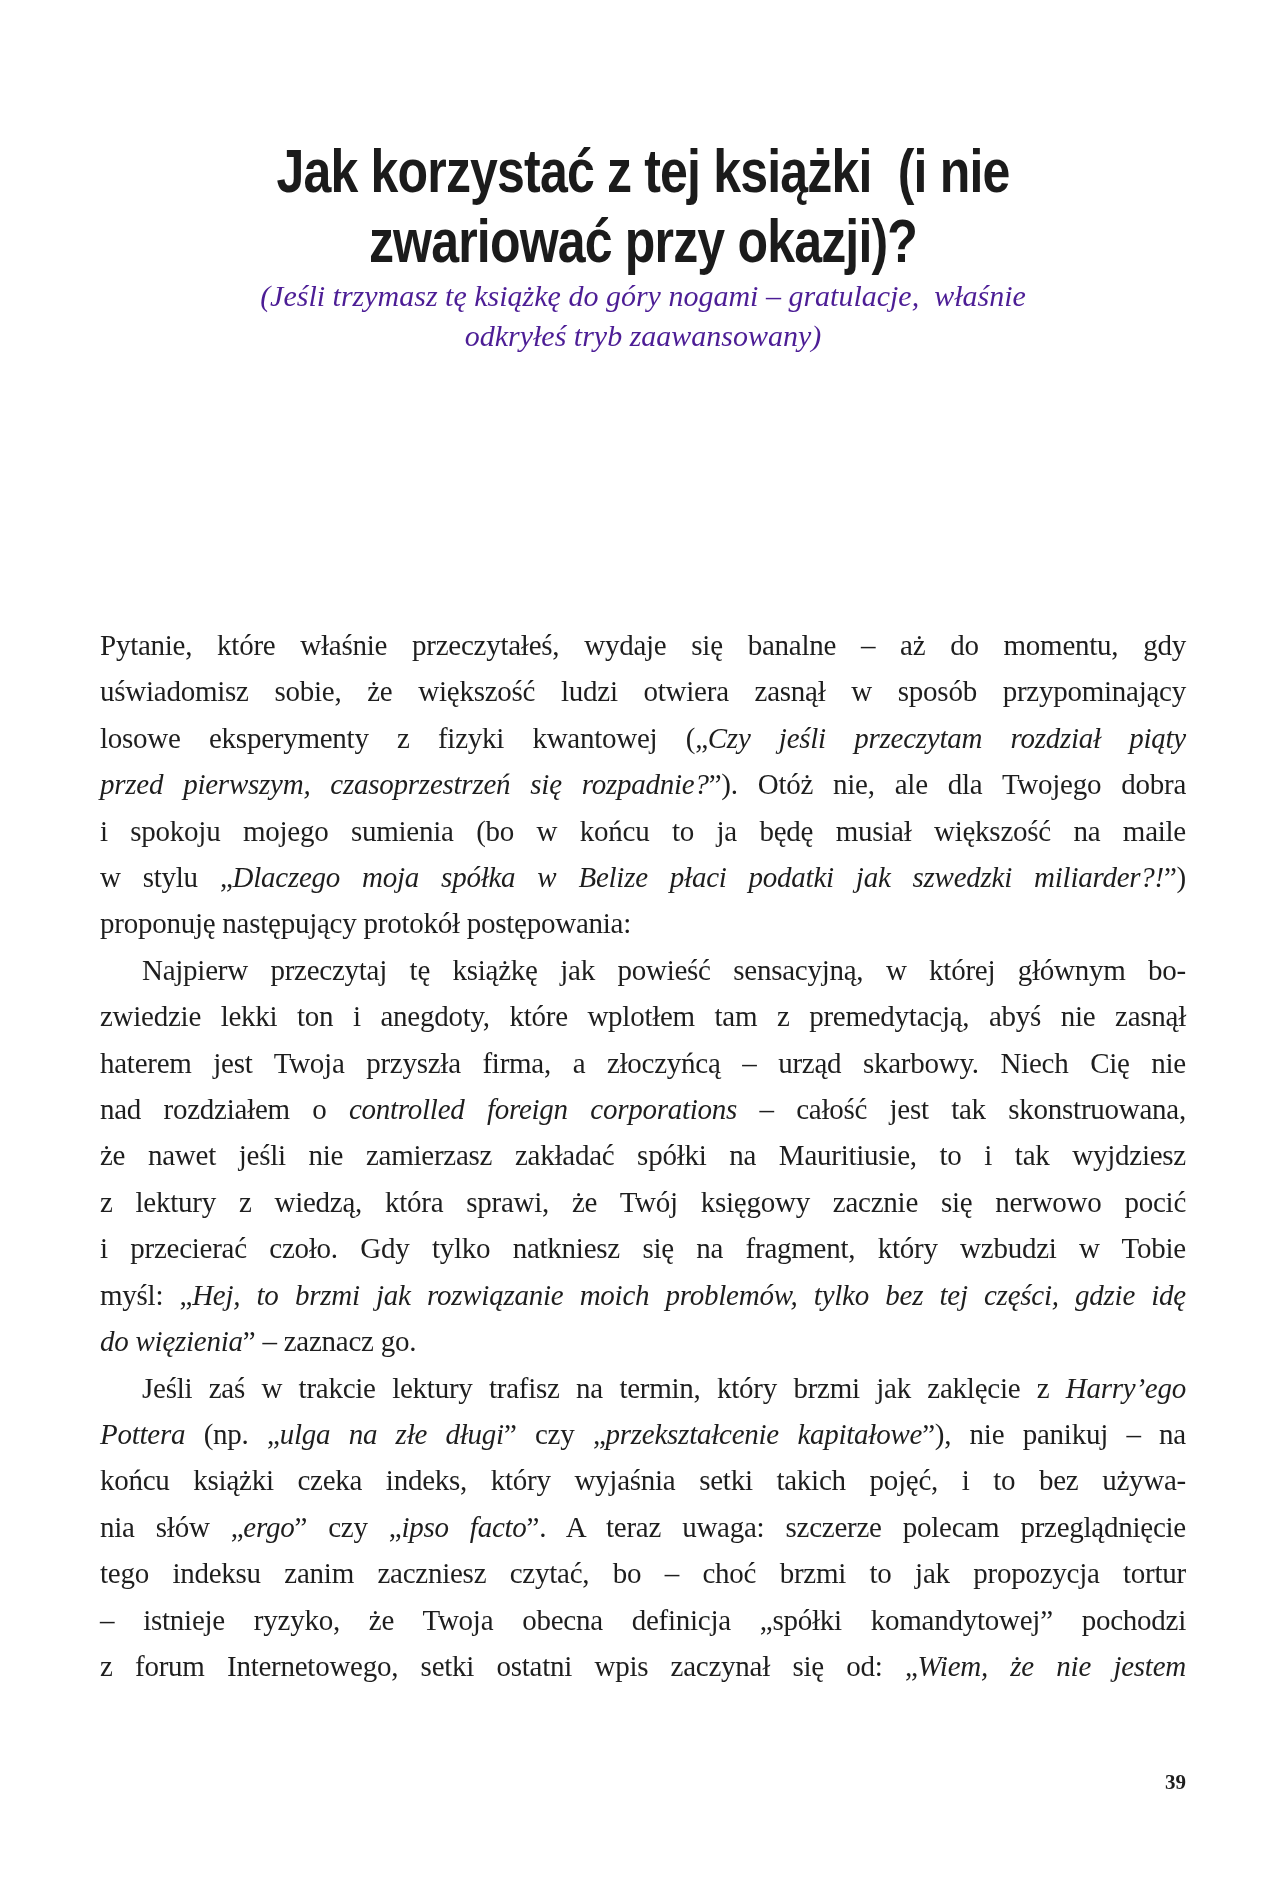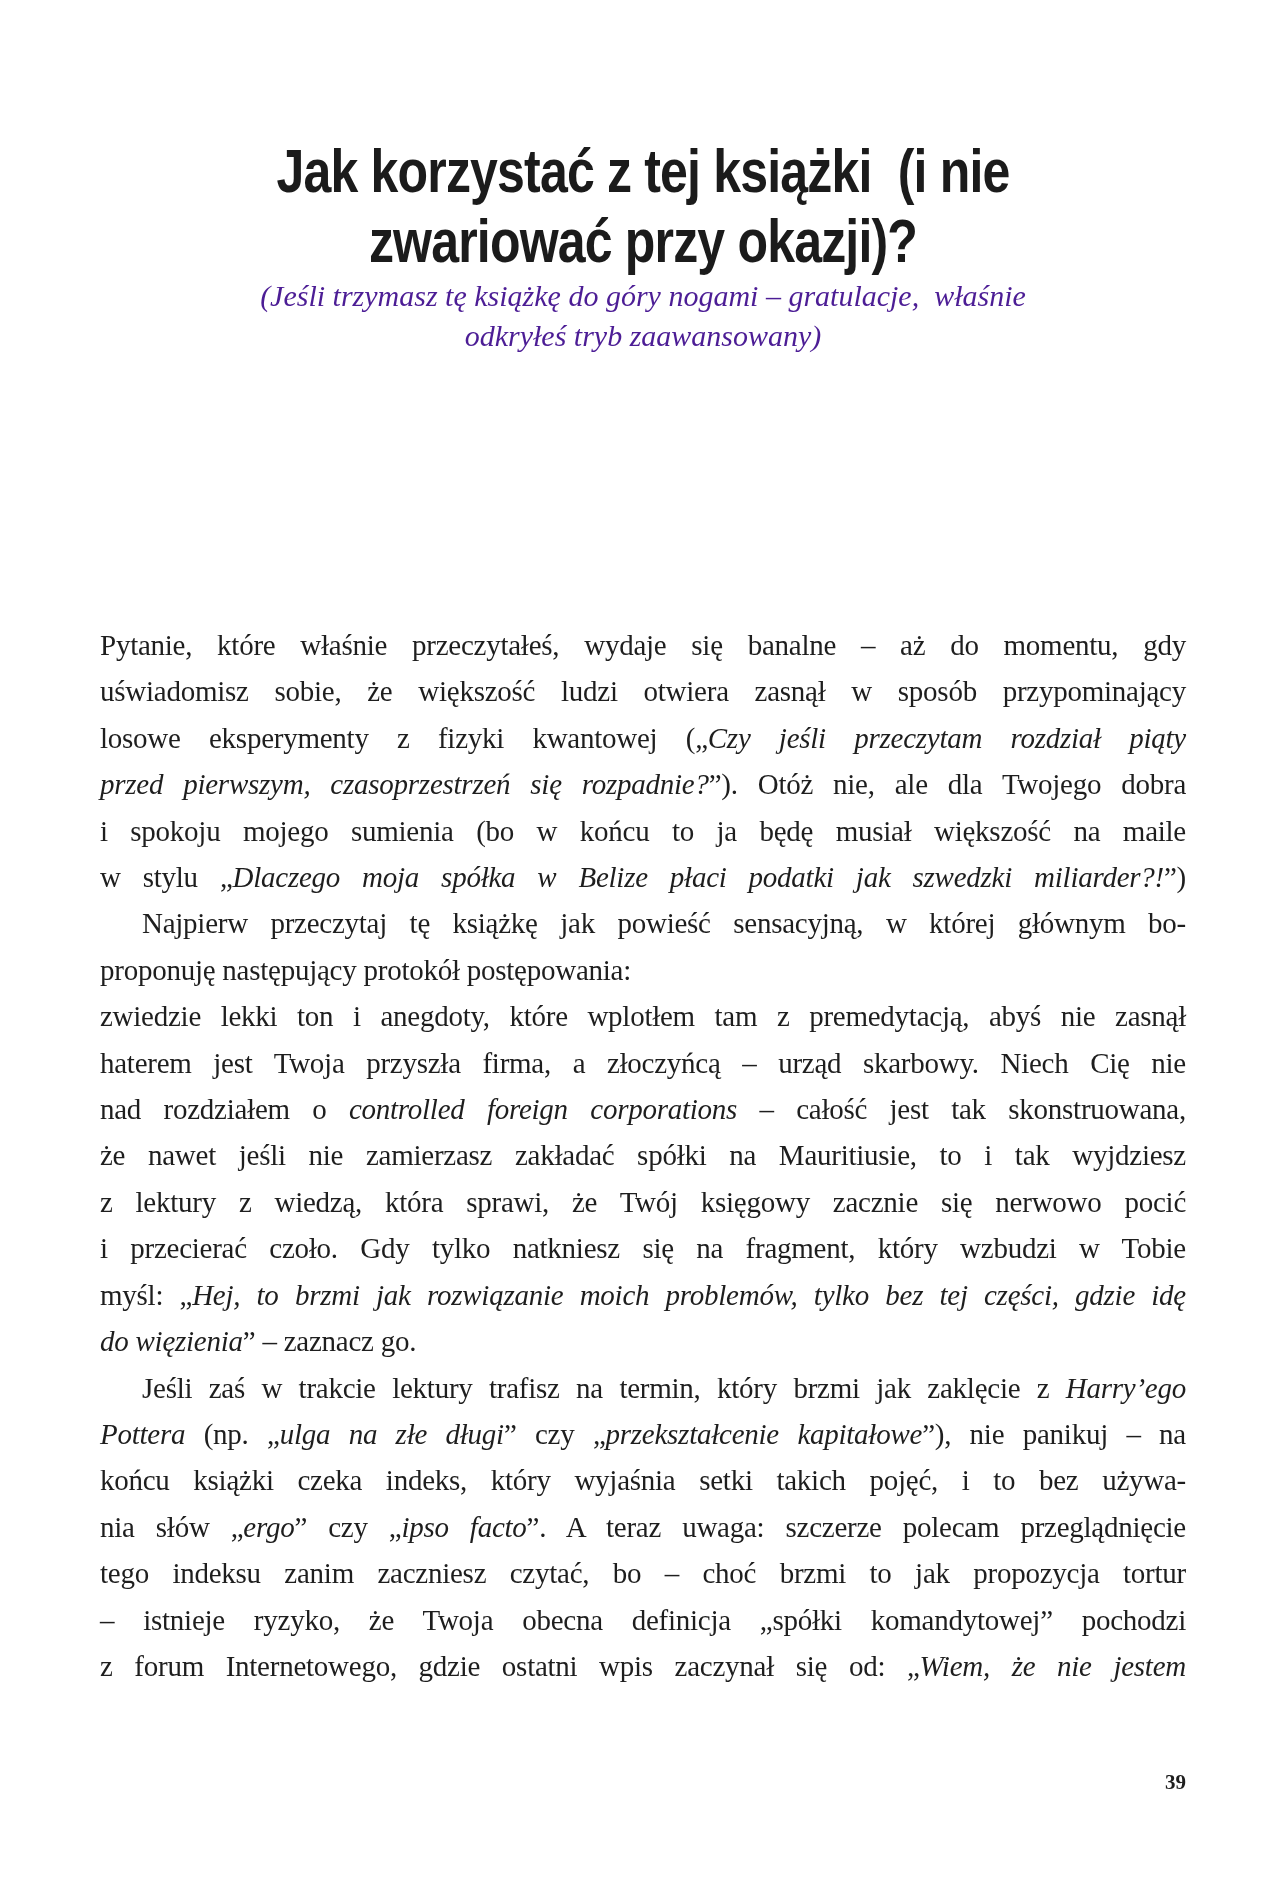--- a/index.html
+++ b/index.html
@@ -92,34 +92,34 @@
     <div class="sline">odkryłeś tryb zaawansowany)</div>
   </div>
 
   <div class="bodytext" id="bodytext">
       <div class="line"><span class="seg-n">Pytanie, które właśnie przeczytałeś, wydaje się banalne – aż do momentu, gdy</span></div>
       <div class="line"><span class="seg-n">uświadomisz sobie, że większość ludzi otwiera zasnął w sposób przypominający</span></div>
       <div class="line"><span class="seg-n">losowe eksperymenty z fizyki kwantowej („</span><span class="seg-i">Czy jeśli przeczytam rozdział piąty</span></div>
       <div class="line"><span class="seg-i">przed pierwszym, czasoprzestrzeń się rozpadnie?</span><span class="seg-n">”). Otóż nie, ale dla Twojego dobra</span></div>
       <div class="line"><span class="seg-n">i spokoju mojego sumienia (bo w końcu to ja będę musiał większość na maile</span></div>
       <div class="line"><span class="seg-n">w stylu „</span><span class="seg-i">Dlaczego moja spółka w Belize płaci podatki jak szwedzki miliarder?!</span><span class="seg-n">”)</span></div>
+      <div class="line left"><span class="seg-n">proponuję następujący protokół postępowania:</span></div>
       <div class="line indent"><span class="seg-n">Najpierw przeczytaj tę książkę jak powieść sensacyjną, w której głównym bo-</span></div>
-      <div class="line left"><span class="seg-n">proponuję następujący protokół postępowania:</span></div>
       <div class="line"><span class="seg-n">zwiedzie lekki ton i anegdoty, które wplotłem tam z premedytacją, abyś nie zasnął</span></div>
       <div class="line"><span class="seg-n">haterem jest Twoja przyszła firma, a złoczyńcą – urząd skarbowy. Niech Cię nie</span></div>
       <div class="line"><span class="seg-n">nad rozdziałem o </span><span class="seg-i">controlled foreign corporations</span><span class="seg-n"> – całość jest tak skonstruowana,</span></div>
       <div class="line"><span class="seg-n">że nawet jeśli nie zamierzasz zakładać spółki na Mauritiusie, to i tak wyjdziesz</span></div>
       <div class="line"><span class="seg-n">z lektury z wiedzą, która sprawi, że Twój księgowy zacznie się nerwowo pocić</span></div>
       <div class="line"><span class="seg-n">i przecierać czoło. Gdy tylko natkniesz się na fragment, który wzbudzi w Tobie</span></div>
       <div class="line"><span class="seg-n">myśl: „</span><span class="seg-i">Hej, to brzmi jak rozwiązanie moich problemów, tylko bez tej części, gdzie idę</span></div>
       <div class="line left"><span class="seg-i">do więzienia</span><span class="seg-n">” – zaznacz go.</span></div>
       <div class="line indent"><span class="seg-n">Jeśli zaś w trakcie lektury trafisz na termin, który brzmi jak zaklęcie z </span><span class="seg-i">Harry’ego</span></div>
       <div class="line"><span class="seg-i">Pottera</span><span class="seg-n"> (np. „</span><span class="seg-i">ulga na złe długi</span><span class="seg-n">” czy „</span><span class="seg-i">przekształcenie kapitałowe</span><span class="seg-n">”), nie panikuj – na</span></div>
       <div class="line"><span class="seg-n">końcu książki czeka indeks, który wyjaśnia setki takich pojęć, i to bez używa-</span></div>
       <div class="line"><span class="seg-n">nia słów „</span><span class="seg-i">ergo</span><span class="seg-n">” czy „</span><span class="seg-i">ipso facto</span><span class="seg-n">”. A teraz uwaga: szczerze polecam przeglądnięcie</span></div>
       <div class="line"><span class="seg-n">tego indeksu zanim zaczniesz czytać, bo – choć brzmi to jak propozycja tortur</span></div>
       <div class="line"><span class="seg-n">– istnieje ryzyko, że Twoja obecna definicja „spółki komandytowej” pochodzi</span></div>
-      <div class="line"><span class="seg-n">z forum Internetowego, gdzie ostatni wpis zaczynał się od: „</span><span class="seg-i">Wiem, że nie jestem</span></div>
+      <div class="line"><span class="seg-n">z forum Internetowego, setki ostatni wpis zaczynał się od: „</span><span class="seg-i">Wiem, że nie jestem</span></div>
     </div>
 
   <div class="pagenum">39</div>
 
 </div>
 
 </body></html>

